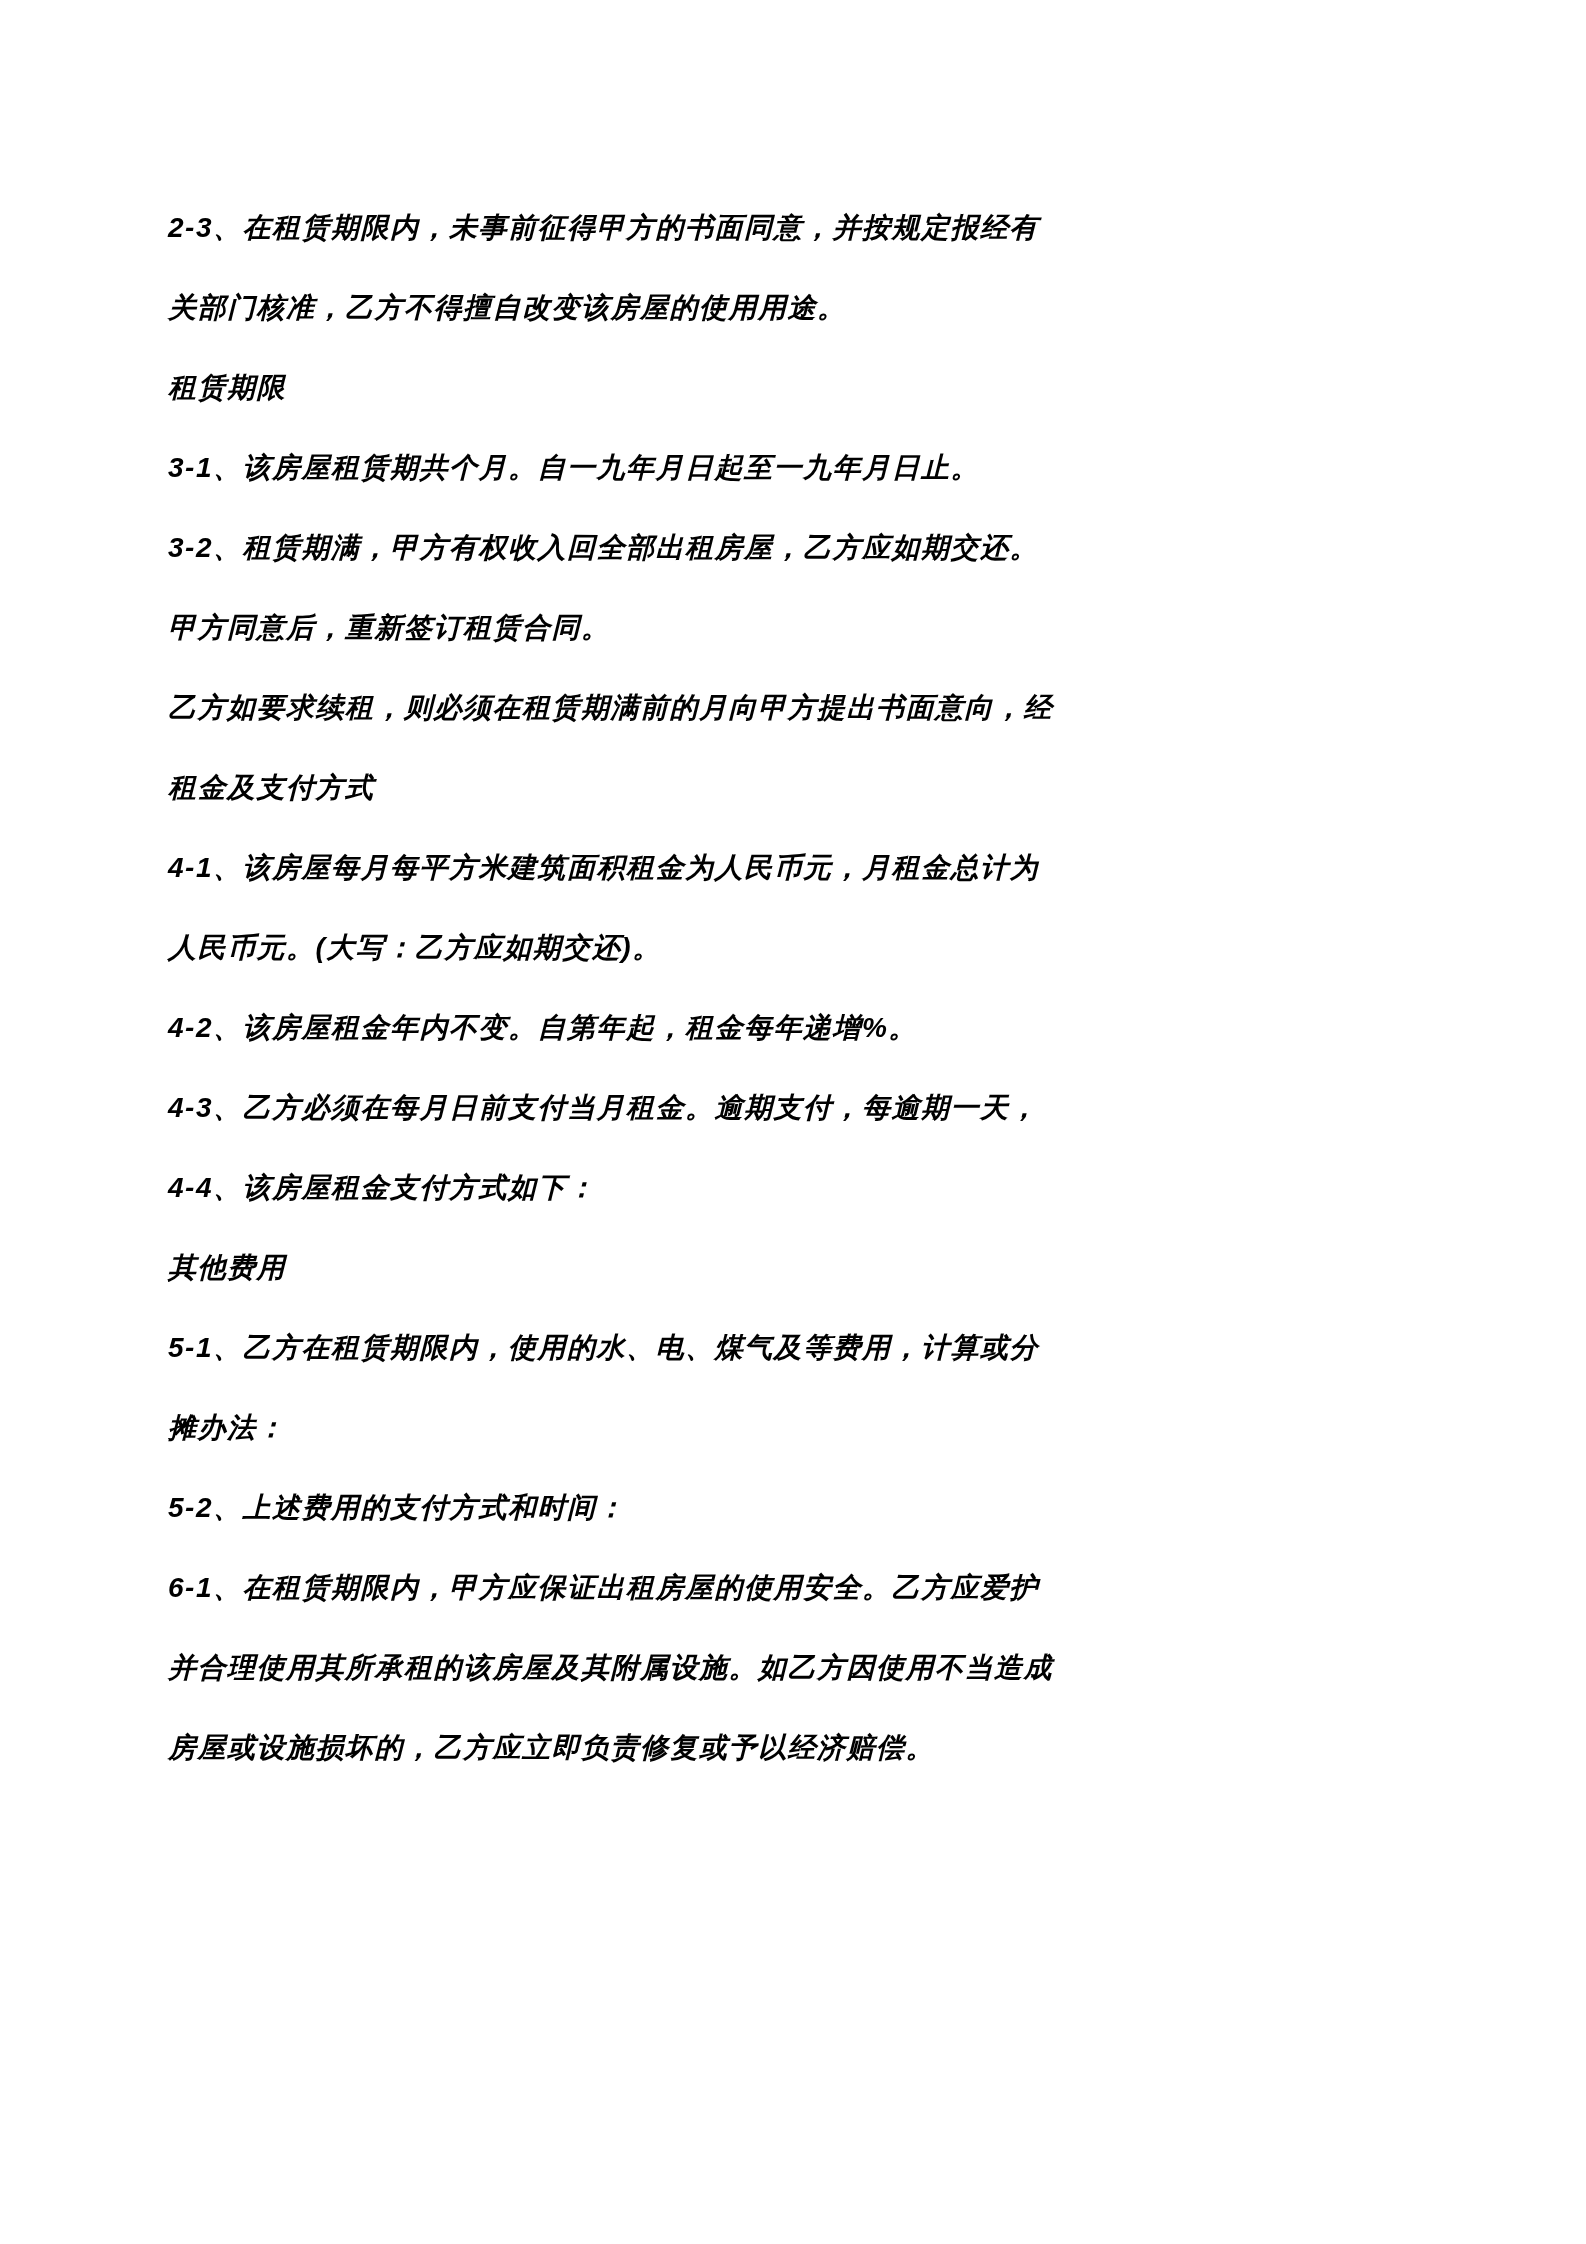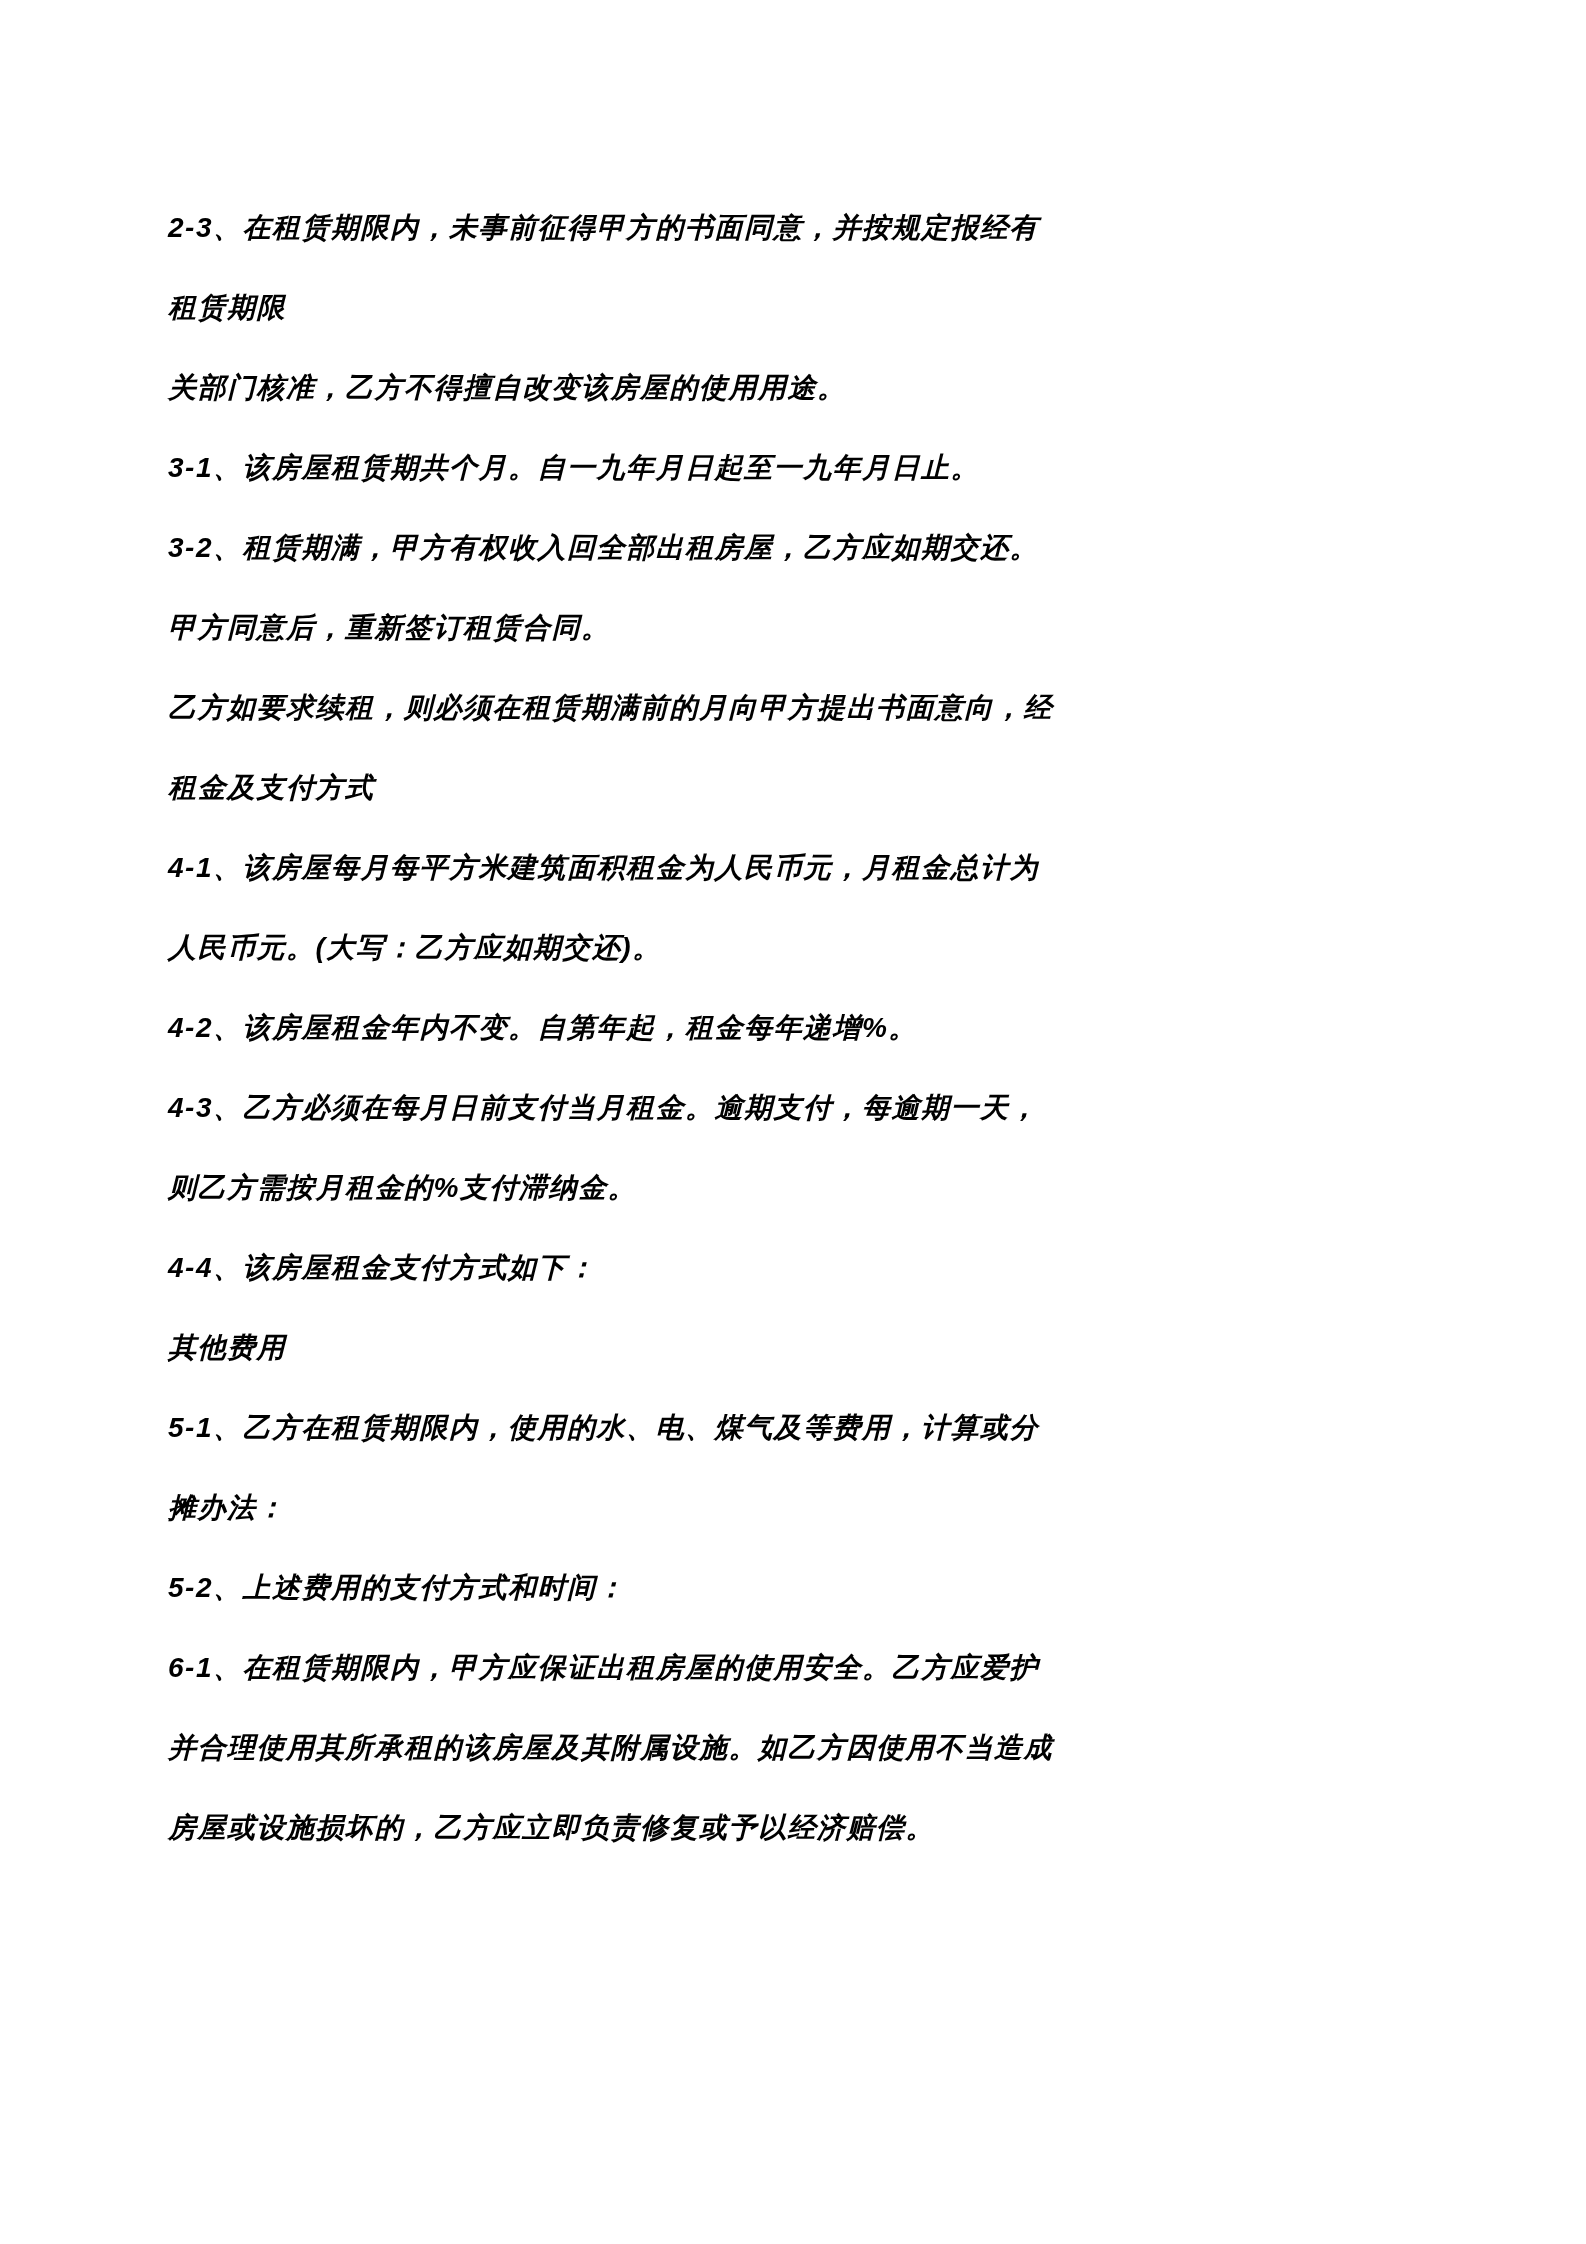--- a/index.html
+++ b/index.html
@@ -35,32 +35,31 @@
   .heading {
     font-weight: 700;
   }
 </style>
 </head>
 <body>
 
 <div class="page">
   <div class="content" id="doc-root">
       <div class="line numbered">2-3、在租赁期限内，未事前征得甲方的书面同意，并按规定报经有</div>
+      <div class="line numbered">关部门核准，乙方不得擅自改变该房屋的使用用途。</div>
       <div class="line heading">租赁期限</div>
-      <div class="line numbered">关部门核准，乙方不得擅自改变该房屋的使用用途。</div>
       <div class="line numbered">3-1、该房屋租赁期共个月。自一九年月日起至一九年月日止。</div>
       <div class="line numbered">3-2、租赁期满，甲方有权收入回全部出租房屋，乙方应如期交还。</div>
       <div class="line numbered">甲方同意后，重新签订租赁合同。</div>
       <div class="line numbered">乙方如要求续租，则必须在租赁期满前的月向甲方提出书面意向，经</div>
       <div class="line heading">租金及支付方式</div>
       <div class="line numbered">4-1、该房屋每月每平方米建筑面积租金为人民币元，月租金总计为</div>
       <div class="line numbered">人民币元。(大写：乙方应如期交还)。</div>
       <div class="line numbered">4-2、该房屋租金年内不变。自第年起，租金每年递增%。</div>
       <div class="line numbered">4-3、乙方必须在每月日前支付当月租金。逾期支付，每逾期一天，</div>
-      <div class="line numbered">则乙方需按月租金的%支付滞纳金。</div>
       <div class="line numbered">4-4、该房屋租金支付方式如下：</div>
       <div class="line heading">其他费用</div>
       <div class="line numbered">5-1、乙方在租赁期限内，使用的水、电、煤气及等费用，计算或分</div>
       <div class="line numbered">摊办法：</div>
       <div class="line numbered">5-2、上述费用的支付方式和时间：</div>
       <div class="line numbered">6-1、在租赁期限内，甲方应保证出租房屋的使用安全。乙方应爱护</div>
       <div class="line numbered">并合理使用其所承租的该房屋及其附属设施。如乙方因使用不当造成</div>
       <div class="line numbered">房屋或设施损坏的，乙方应立即负责修复或予以经济赔偿。</div>
     </div>
 </div>

